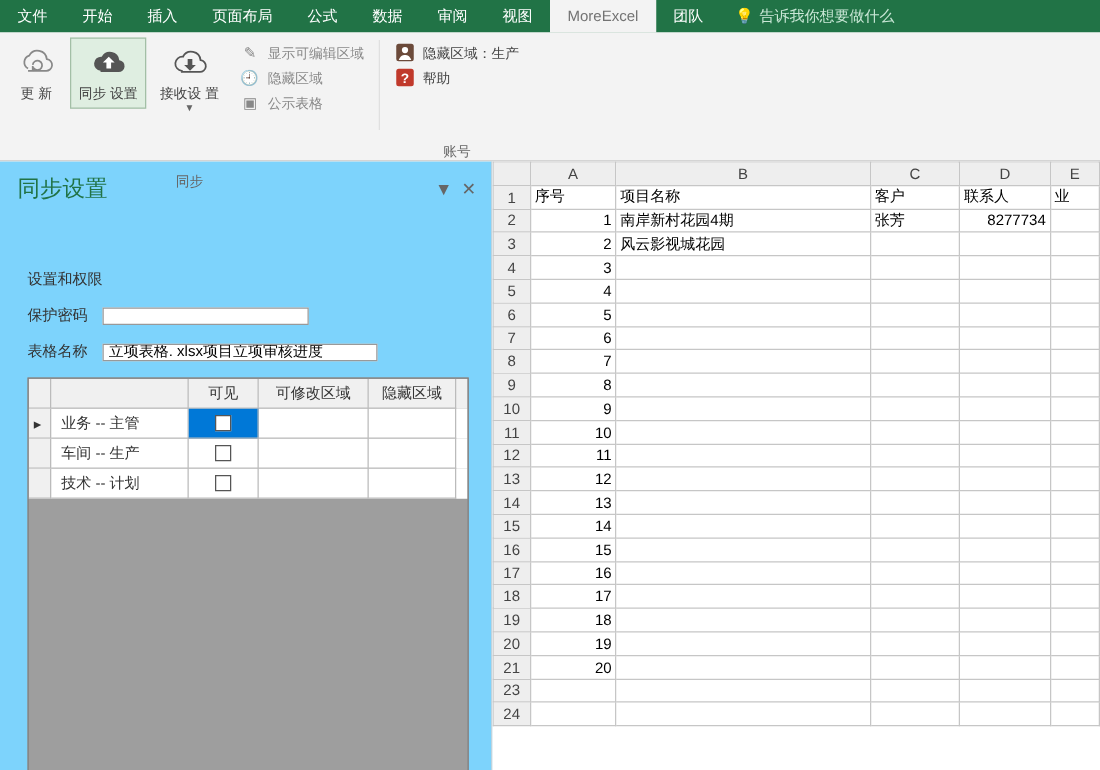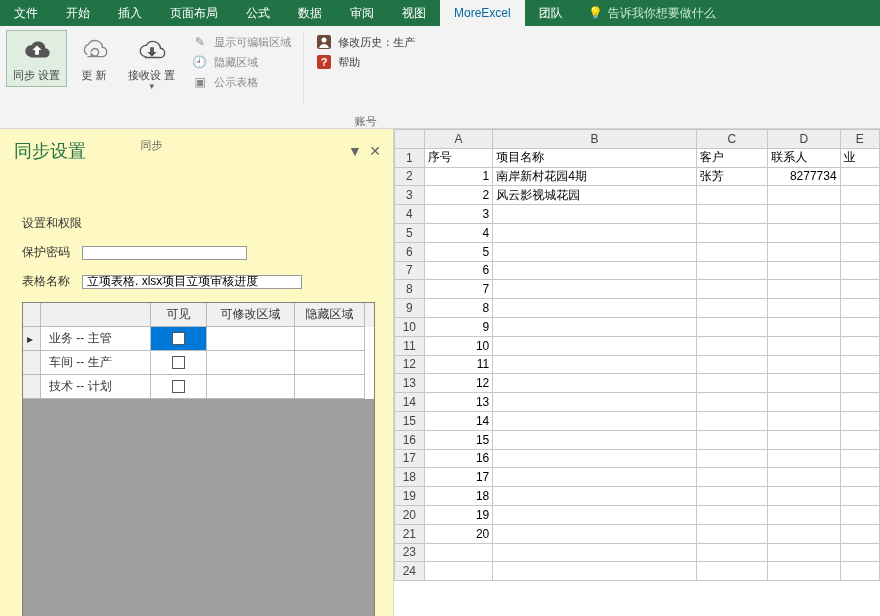--- a/index.html
+++ b/index.html
@@ -1,21 +1,21 @@
 <!DOCTYPE html>
 <html><head>
 <meta charset="utf-8">
 <style>
 * { box-sizing: border-box; margin: 0; padding: 0; }
 body { font-family: "Microsoft YaHei", "Segoe UI", sans-serif; font-size: 12px; background: #fff; width: 880px; height: 616px; overflow: hidden; }
 
 
 .tabbar { background: #217346; height: 26px; display: flex; align-items: stretch; color: #fff; }
 .tab { padding: 0 14px; display: flex; align-items: center; cursor: pointer; font-size: 12px; }
-.tab.active { background: #f3f3f3; color: #0369a1; }
+.tab.active { background: #f3f3f3; color: #737373; }
 .tab-tell { display: flex; align-items: center; padding: 0 12px; color: #c9e7d6; font-size: 12px; gap: 4px; }
 
 
 .ribbon { background: #f3f3f3; height: 103px; border-bottom: 1px solid #d4d4d4; display: flex; position: relative; }
 .group { display: flex; flex-direction: column; padding: 4px 6px 0; position: relative; }
 .group-body { display: flex; flex: 1; align-items: flex-start; gap: 4px; }
 .group-label { text-align: center; font-size: 11px; color: #666; padding: 2px 0 4px; margin-top: 40px; }
 .group-sep { width: 1px; background: #e0e0e0; margin: 6px 0 24px; }
 
 .rbtn { display: flex; flex-direction: column; align-items: center; justify-content: flex-start; padding: 4px 6px; cursor: pointer; border: 1px solid transparent; }
@@ -24,21 +24,21 @@
 .rbtn .lbl { font-size: 11px; color: #444; text-align: center; line-height: 13px; margin-top: 2px; }
 
 .rsmall-list { display: flex; flex-direction: column; gap: 0; padding-top: 2px; }
 .rsmall { display: flex; align-items: center; gap: 6px; padding: 2px 6px; color: #888; cursor: pointer; }
 .rsmall .sicon { width: 16px; height: 16px; display: inline-flex; align-items: center; justify-content: center; }
 .rsmall .slbl { font-size: 11px; text-align: center; }
 .account-user .slbl { color: #444; }
 
 
 .content { display: flex; height: calc(616px - 26px - 103px); }
-.side { width: 394px; border-right: 1px solid #d4d4d4; background: #fef9c3; display: flex; flex-direction: column; }
+.side { width: 394px; border-right: 1px solid #d4d4d4; background: #7dd3fc; display: flex; flex-direction: column; }
 .side-head { display: flex; align-items: center; padding: 10px 8px 10px 14px; }
 .side-title { color: #217346; font-size: 18px; flex: 1; font-weight: normal; }
 .side-head .caret, .side-head .close { width: 20px; text-align: center; color: #666; cursor: pointer; font-size: 14px; }
 
 .side-body { padding: 4px 18px 0 22px; font-size: 12px; color: #333; margin-top: 36px; }
 .sec-label { margin: 2px 0 12px 0; font-size: 12px; }
 .form-row { display: flex; align-items: center; margin-bottom: 12px; }
 .form-row .flabel { width: 60px; }
 .form-row input { flex: 0 0 200px; height: 14px; border: 1px solid #999; padding: 0 4px; font-size: 12px; }
 
@@ -77,39 +77,39 @@
     <div class="tab">团队</div>
     <div class="tab-tell">
       <span>💡</span>
       <span>告诉我你想要做什么</span>
     </div>
   </div>
 
 <div class="ribbon">
   <div class="group">
     <div class="group-body">
+      <div class="rbtn">
+        <span class="icon">
+          <svg viewBox="0 0 32 32" width="30" height="30">
+              <path fill="none" stroke="#888" stroke-width="1.5" d="M9 20a6 6 0 0 1 1-11 8 8 0 0 1 15 3 5 5 0 0 1-1 10H9"></path>
+              <path fill="none" stroke="#888" stroke-width="1.5" d="M13 17a4 4 0 1 1 1 3l-1 2m0-4v3h3"></path>
+            </svg>
+        </span>
+        <span class="lbl">更
+新</span>
+      </div>
       <div class="rbtn active">
         <span class="icon">
           <svg viewBox="0 0 32 32" width="30" height="30">
               <path fill="#555" d="M9 22a6 6 0 0 1 1-12 8 8 0 0 1 15 3 5 5 0 0 1-1 10H9z"></path>
               <path fill="#fff" d="M16 10l5 5h-3v5h-4v-5h-3z"></path>
             </svg>
         </span>
         <span class="lbl">同步
 设置</span>
-      </div>
-      <div class="rbtn">
-        <span class="icon">
-          <svg viewBox="0 0 32 32" width="30" height="30">
-              <path fill="none" stroke="#888" stroke-width="1.5" d="M9 20a6 6 0 0 1 1-11 8 8 0 0 1 15 3 5 5 0 0 1-1 10H9"></path>
-              <path fill="none" stroke="#888" stroke-width="1.5" d="M13 17a4 4 0 1 1 1 3l-1 2m0-4v3h3"></path>
-            </svg>
-        </span>
-        <span class="lbl">更
-新</span>
       </div>
       <div class="rbtn">
         <span class="icon">
           <svg viewBox="0 0 32 32" width="30" height="30">
               <path fill="none" stroke="#555" stroke-width="1.5" d="M9 22a6 6 0 0 1 1-12 8 8 0 0 1 15 3 5 5 0 0 1-1 10H9z"></path>
               <path fill="#555" d="M16 22l-5-5h3v-5h4v5h3z"></path>
             </svg>
         </span>
         <span class="lbl">接收设
 置</span>
@@ -137,21 +137,21 @@
     <div class="group-body">
       <div class="rsmall-list">
         <div class="rsmall account-user">
           <span class="sicon">
             <svg viewBox="0 0 16 16" width="16" height="16">
                 <rect x="1" y="1" width="14" height="14" rx="2" fill="#6b4a3a"></rect>
                 <circle cx="8" cy="6" r="2.5" fill="#fff"></circle>
                 <path d="M3 14c1-3 3-4 5-4s4 1 5 4z" fill="#fff"></path>
               </svg>
           </span>
-          <span class="slbl"><span>修改历史：</span><span>生产</span></span>
+          <span class="slbl"><span>隐藏区域：</span><span>生产</span></span>
         </div>
         <div class="rsmall account-user">
           <span class="sicon">
             <svg viewBox="0 0 16 16" width="16" height="16">
                 <rect x="1" y="1" width="14" height="14" rx="2" fill="#c0392b"></rect>
                 <text x="8" y="12" text-anchor="middle" fill="#fff" font-size="11" font-weight="bold">?</text>
               </svg>
           </span>
           <span class="slbl">帮助</span>
         </div>

